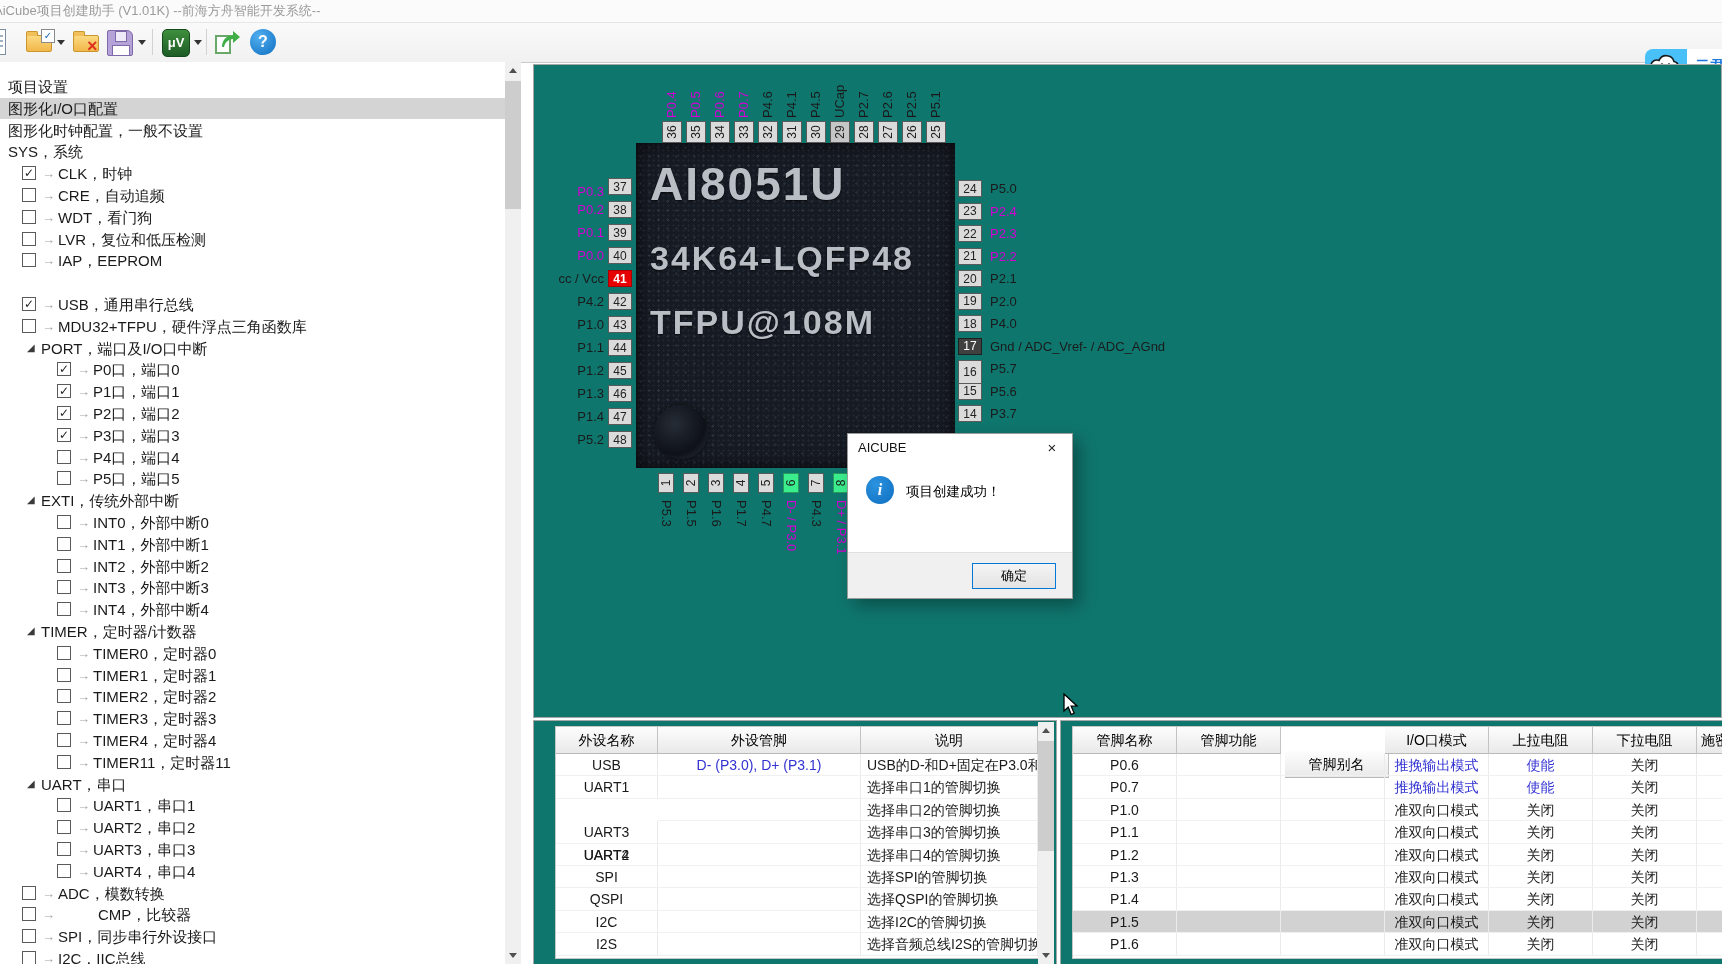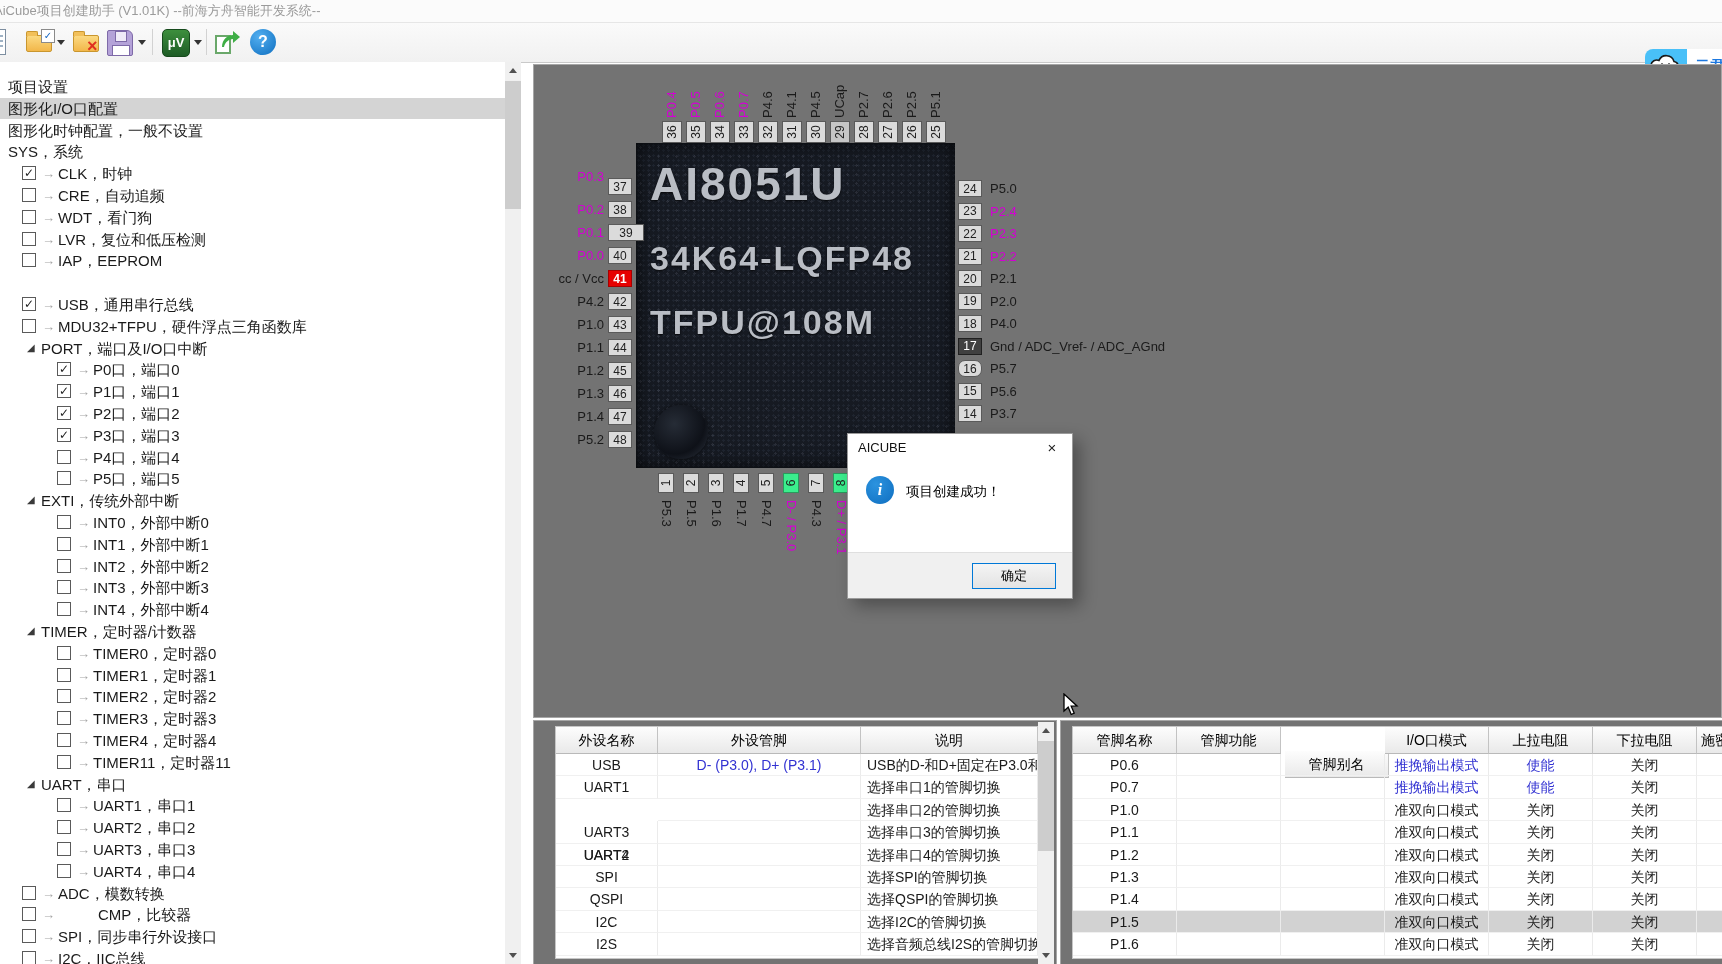--- a/index.html
+++ b/index.html
@@ -38,21 +38,21 @@
   .arr{position:absolute;top:0;color:#a5a5a5;font-size:13px;}
   .tri{position:absolute;top:5px;color:#3a3a3a;font-size:10px;line-height:10px;}
   
   .sb{background:#f0f0f0;}
   .sb-btn{position:absolute;left:0;width:16px;height:17px;background:#f0f0f0;}
   .sb-btn:after{content:"";position:absolute;left:4px;border-left:4px solid transparent;border-right:4px solid transparent;}
   .sb-up:after{top:6px;border-bottom:5px solid #505050;}
   .sb-dn:after{top:6px;border-top:5px solid #505050;}
   .sb-thumb{position:absolute;left:0;width:16px;background:#cdcdcd;}
   
-  .panel{position:absolute;background:#737373;border:1px solid #a6a6a6;box-sizing:border-box;}
+  .panel{position:absolute;background:#0f766e;border:1px solid #a6a6a6;box-sizing:border-box;}
   
   #chip{left:636px;top:143px;width:319px;height:325px;background-color:#161a22;
         background-image:radial-gradient(rgba(205,215,235,.10) 1px,transparent 1.4px),radial-gradient(rgba(120,140,180,.09) 1px,transparent 1.2px);
         background-size:9px 9px,5px 5px;box-shadow:inset 0 0 18px rgba(0,0,0,.8);}
   .chipline{position:absolute;left:14px;color:#c6cad1;font-weight:bold;letter-spacing:2px;opacity:.93;
             font-family:"Liberation Sans","DejaVu Sans",sans-serif;text-shadow:0 1px 2px rgba(0,0,0,.85);}
   #dimple{position:absolute;left:18px;top:262px;width:54px;height:54px;border-radius:50%;
           background:radial-gradient(circle at 38% 35%,#262c36,#0e1118 62%,#2a303b 95%);box-shadow:0 0 4px rgba(0,0,0,.6);}
   .pin-box{position:absolute;background:#dbdbdb;border:1px solid #5a5a5a;box-sizing:border-box;display:flex;align-items:center;justify-content:center;font-size:12px;color:#222;}
   .pin-box.red{background:#e60000;border-color:#a80000;color:#fff;font-weight:bold;}
@@ -396,26 +396,26 @@
         <span class="vnum">26</span>
       </div>
       <div class="plab ptop" style="left: 904px; top: 118px;">P2.5</div>
       <div class="pin-box" style="left: 926px; top: 121px; width: 20px; height: 22px;">
         <span class="vnum">25</span>
       </div>
       <div class="plab ptop" style="left: 928px; top: 118px;">P5.1</div>
       <div class="pin-box" style="left: 608px; top: 178px; width: 24px; height: 17px;">
         <span>37</span>
       </div>
-      <div class="plab pleft m" style="left: 534px; top: 168px;">P0.3</div>
+      <div class="plab pleft m" style="left: 534px; top: 183px;">P0.3</div>
       <div class="pin-box" style="left: 608px; top: 201px; width: 24px; height: 17px;">
         <span>38</span>
       </div>
       <div class="plab pleft m" style="left: 534px; top: 201px;">P0.2</div>
-      <div class="pin-box" style="left: 608px; top: 224px; width: 36px; height: 17px;">
+      <div class="pin-box" style="left: 608px; top: 224px; width: 24px; height: 17px;">
         <span>39</span>
       </div>
       <div class="plab pleft m" style="left: 534px; top: 224px;">P0.1</div>
       <div class="pin-box" style="left: 608px; top: 247px; width: 24px; height: 17px;">
         <span>40</span>
       </div>
       <div class="plab pleft m" style="left: 534px; top: 247px;">P0.0</div>
       <div class="pin-box red" style="left: 608px; top: 270px; width: 24px; height: 17px;">
         <span>41</span>
       </div>
@@ -473,21 +473,21 @@
       </div>
       <div class="plab pright" style="left: 990px; top: 292.5px;">P2.0</div>
       <div class="pin-box" style="left: 958px; top: 315px; width: 24px; height: 17px;">
         <span>18</span>
       </div>
       <div class="plab pright" style="left: 990px; top: 315px;">P4.0</div>
       <div class="pin-box dark" style="left: 958px; top: 337.5px; width: 24px; height: 17px;">
         <span>17</span>
       </div>
       <div class="plab pright" style="left: 990px; top: 337.5px;">Gnd / ADC_Vref- / ADC_AGnd</div>
-      <div class="pin-box" style="left: 958px; top: 360px; width: 24px; height: 17px; border-radius: 7px;">
+      <div class="pin-box" style="left: 958px; top: 360px; width: 24px; height: 24px;">
         <span>16</span>
       </div>
       <div class="plab pright" style="left: 990px; top: 360px;">P5.7</div>
       <div class="pin-box" style="left: 958px; top: 382.5px; width: 24px; height: 17px;">
         <span>15</span>
       </div>
       <div class="plab pright" style="left: 990px; top: 382.5px;">P5.6</div>
       <div class="pin-box" style="left: 958px; top: 405px; width: 24px; height: 17px;">
         <span>14</span>
       </div>

